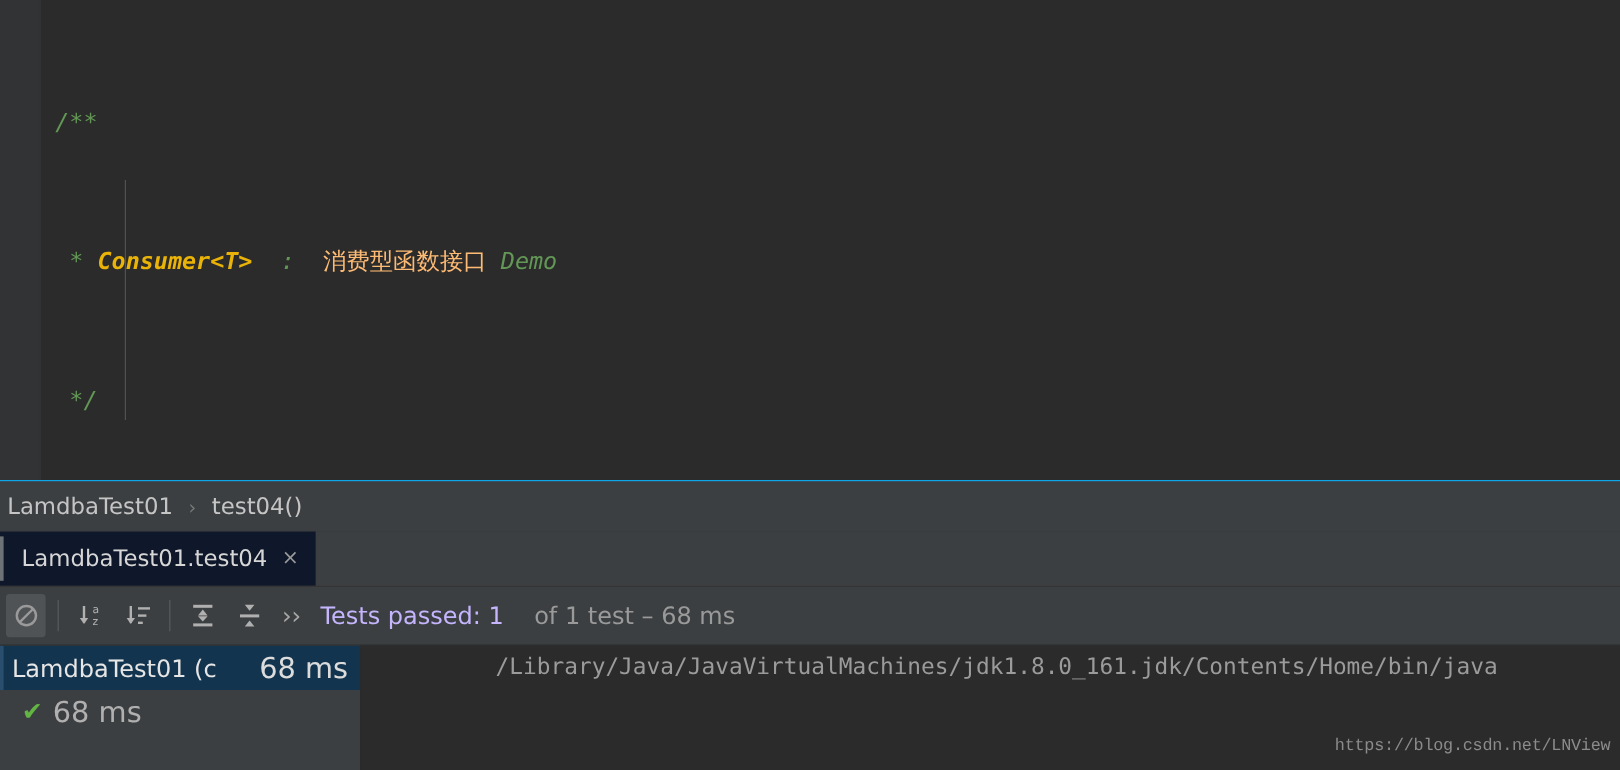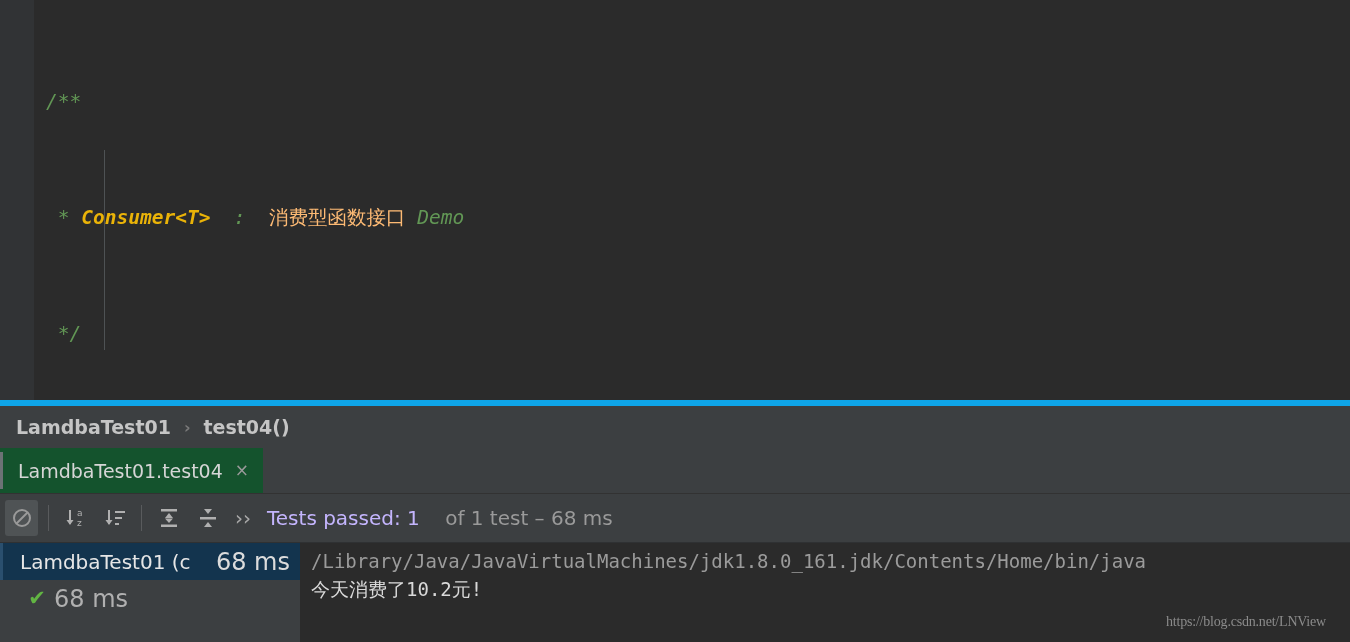--- a/index.html
+++ b/index.html
@@ -64,27 +64,26 @@
   }
   .cmt      { color: #629755; font-style: italic; }
   .cmt-b    { color: #eab308; font-style: italic; font-weight: bold; }
   .cmt-plain{ color: #fdba74; font-style: normal; }
 
   
   .breadcrumb {
     height: 42px;
     flex: none;
     background: #3c3f41;
-    border-top: 6px solid #0ea5e9;
+    border-top: 1px solid #0ea5e9;
     display: flex;
     align-items: center;
-    padding-left: 16px;
+    padding-left: 6px;
     font-size: 19px;
     color: #bbbbbb;
-    font-weight: bold;
   }
   .breadcrumb .crumb { color: #c5c5c5; }
   .breadcrumb .sep {
     color: #7a7a7a;
     font-size: 16px;
     margin: 0 13px;
   }
 
   
   .tabstrip {
@@ -93,21 +92,21 @@
     background: #3c3f41;
     display: flex;
     align-items: stretch;
     border-bottom: 1px solid #323232;
   }
   .tab {
     position: relative;
     display: flex;
     align-items: center;
     padding: 0 14px 0 18px;
-    background: #14532d;
+    background: #0f172a;
     color: #d6d6d6;
     font-size: 19px;
     text-align: center;
   }
   .tab::before {
     content: "";
     position: absolute;
     left: 0; top: 4px; bottom: 4px;
     width: 3px;
     background: #6c7275;
@@ -167,21 +166,21 @@
     width: 300px;
     flex: none;
     background: #3c3f41;
     border-right: 1px solid #2b2b2b;
     overflow: hidden;
   }
   .trow {
     height: 37px;
     display: flex;
     align-items: center;
-    padding-left: 20px;
+    padding-left: 10px;
     font-size: 20px;
     color: #cfcfcf;
     position: relative;
     overflow: hidden;
   }
   .trow.selected {
     background: #13344e;
     color: #e6e6e6;
   }
   .trow.selected::before {
@@ -223,28 +222,29 @@
     position: relative;
     padding: 4px 0 0 10px;
     overflow: hidden;
     font-family: "DejaVu Sans Mono", monospace;
     font-size: 19px;
     line-height: 28px;
   }
   .cline {
     white-space: nowrap;
     overflow: hidden;
+    text-align: center;
   }
   .cline.dim { color: #9b9b9b; }
   .cline.out { color: #d9d9d9; }
   .watermark {
     position: absolute;
-    right: 24px;
+    right: 8px;
     bottom: 6px;
-    font-family: Liberation Serif, serif;
+    font-family: Liberation Mono, monospace;
     font-size: 14px;
     color: #8b8b8b;
     letter-spacing: -0.2px;
   }
 </style>
 </head>
 <body>
 
 <div id="app">
 
@@ -364,19 +364,18 @@
       <div class="trow">
         <span class="tindent"></span>
         <span class="check">✔</span>
         <span class="tdur">68 ms</span>
       </div>
 
     </div>
 
     <div class="console">
       <div class="cline dim">/Library/Java/JavaVirtualMachines/jdk1.8.0_161.jdk/Contents/Home/bin/java</div>
-      <div class="cline out">今天消费了10.2元!</div>
       <div class="watermark">https://blog.csdn.net/LNView</div>
     </div>
 
   </div>
 
 </div>
 
 </body></html>

